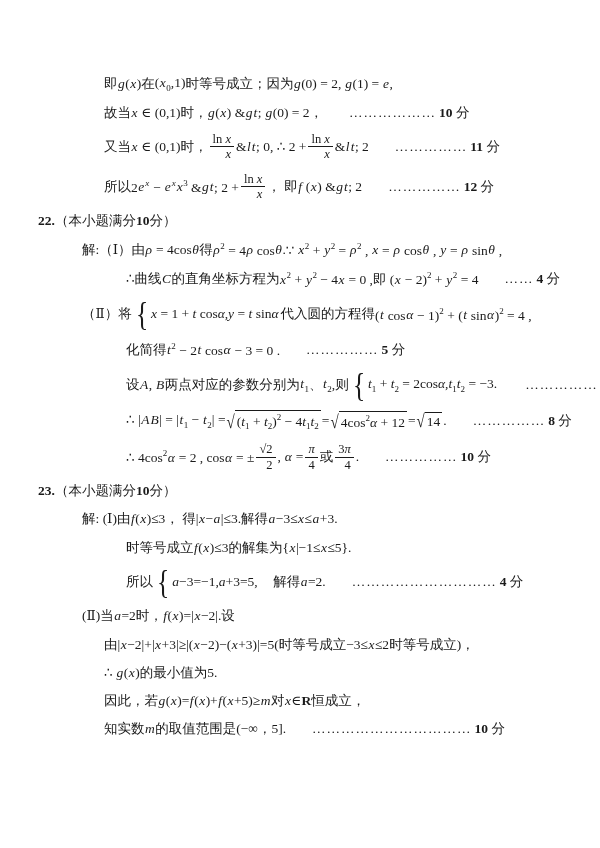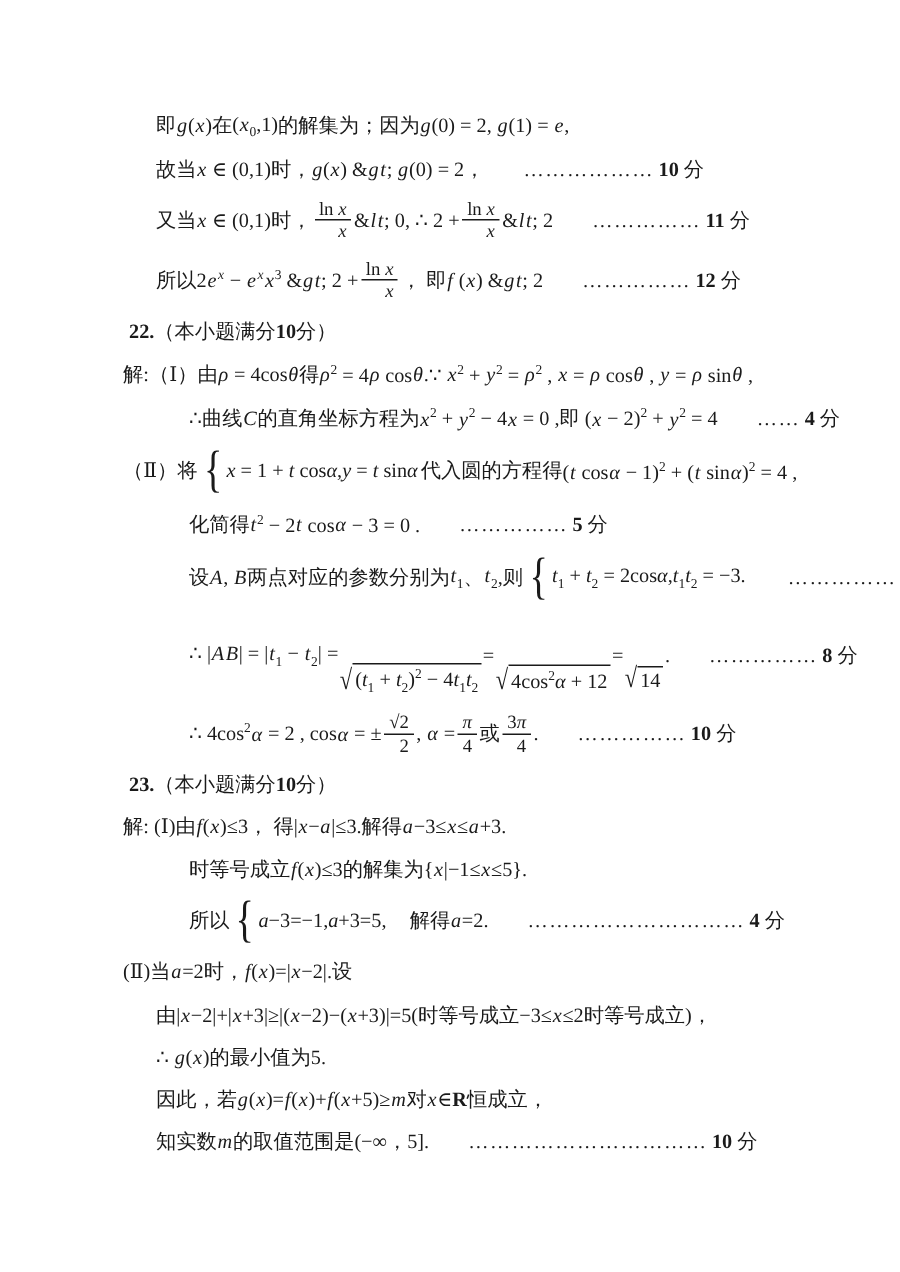--- a/index.html
+++ b/index.html
@@ -7,59 +7,59 @@
     width:600px;height:848px;background:#ffffff;overflow:hidden;
     font-family:"Liberation Serif","DejaVu Serif",serif;
     color:#1a1a1a;
   }
   .doc{padding-top:74px;}
   .line{
     font-size:13.5px;line-height:1.35;margin-bottom:10px;
     white-space:nowrap;display:flex;align-items:center;
   }
   .i0{margin-left:82px;}
-  .i1{margin-left:86px;}
+  .i1{margin-left:38px;}
   .i2{margin-left:104px;}
   .i3{margin-left:126px;}
   .txt{font-family:"Liberation Serif","DejaVu Serif",serif;}
   b.txt{font-weight:bold;}
   .math i{font-style:italic;padding:0 .5px;}
   .math .fn, .rt .fn, .frac .fn, .cases .fn{font-style:normal;}
   .math sub,.frac sub,.rt sub,.cases sub{font-size:9px;}
   .math sup,.frac sup,.rt sup,.cases sup{font-size:9px;}
   .setR{font-weight:bold;}
   .frac{
     display:inline-flex;flex-direction:column;text-align:right;
     vertical-align:middle;font-size:12.5px;line-height:1.15;margin:0 2px;
   }
   .frac .num{border-bottom:1px solid #1a1a1a;padding:0 3px;}
   .frac .den{padding:0 3px;}
   .rt{display:inline-flex;align-items:stretch;margin:0 1px;}
   .rt .rsym{font-size:15px;line-height:1;align-self:flex-end;transform:scaleY(1.25);transform-origin:bottom;}
-  .rt .rad{border-top:1px solid #1a1a1a;padding:0 2px;margin-top:32px;}
+  .rt .rad{border-top:1px solid #1a1a1a;padding:0 2px;}
   .cases{display:inline-flex;align-items:center;margin:0 2px;}
   .cases .brace{font-size:34px;font-weight:300;line-height:.9;transform:scaleX(.75);margin-right:1px;}
   .cases .rows{display:inline-flex;flex-direction:row;line-height:1.5;}
   .lead{margin-left:26px;display:inline-flex;align-items:baseline;}
   .dots{letter-spacing:1px;}
   .score{margin-left:3px;}
   .score b{font-weight:bold;}
   .line .math, .line .txt{display:inline-block;}
 </style>
 </head>
 <body>
 
 <div class="doc">
   <div>
       <div class="line i2">
         <span class="txt">即 </span>
         <span class="math"><i>g</i>(<i>x</i>)</span>
         <span class="txt">在</span>
         <span class="math">(<i>x</i><sub>0</sub>,1)</span>
-        <span class="txt"> 的解集为；因为 </span>
+        <span class="txt"> 时等号成立；因为 </span>
         <span class="math"><i>g</i>(0) = 2, <i>g</i>(1) = <i>e</i>,</span>
       </div>
       <div class="line i2">
         <span class="txt">故当 </span>
         <span class="math"><i>x</i> ∈ (0,1)</span>
         <span class="txt"> 时， </span>
         <span class="math"><i>g</i>(<i>x</i>) &amp;<i>g</i><i>t</i>; <i>g</i>(0) = 2</span>
         <span class="txt"> ，</span>
         <span class="lead">
           <span class="dots">………………</span>

